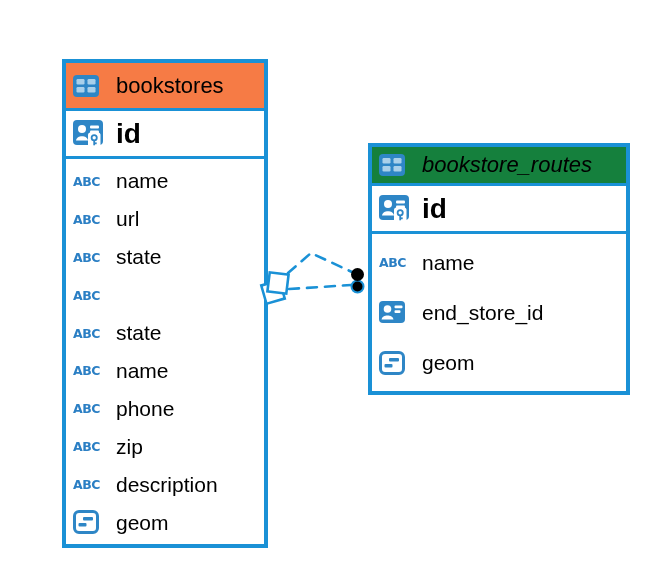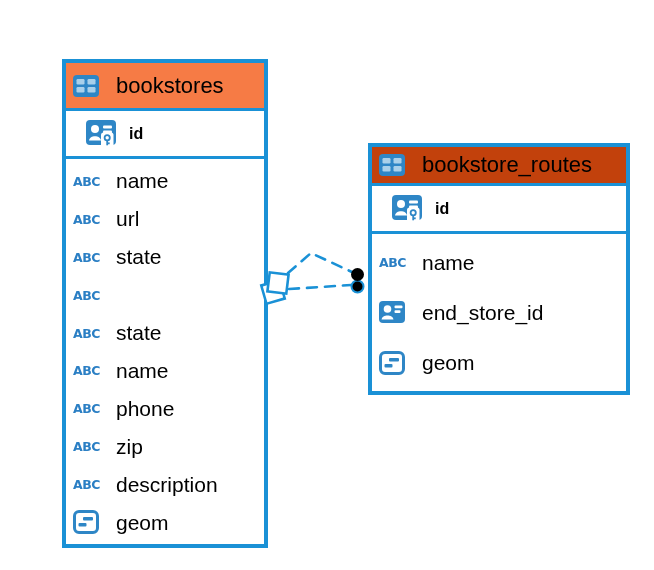--- a/index.html
+++ b/index.html
@@ -25,27 +25,27 @@
   #table-bookstores{left:62px;top:59px;width:206px;height:489px;}
   #table-bookstore-routes{left:368px;top:143px;width:262px;height:252px;}
 
   .tbl-header{
     display:flex;align-items:center;flex:none;
     padding:0 7px;gap:9px;
     border-bottom:3px solid #1a91d6;
     font-size:22px;color:#000;white-space:nowrap;
   }
   #table-bookstores .tbl-header{height:45px;background:#f67b45;}
-  #table-bookstore-routes .tbl-header{height:36px;background:#c2410c;}
+  #table-bookstore-routes .tbl-header{height:36px;background:#15803d;font-style:italic;}
 
   .pk-row{
     display:flex;align-items:center;flex:none;
-    height:45px;padding:0 20px;gap:9px;
+    height:45px;padding:0 7px;gap:9px;
     border-bottom:3px solid #1a91d6;
-    font-size:16px;font-weight:bold;color:#000;
+    font-size:28px;font-weight:bold;color:#000;
   }
   .field-list{
     flex:1;display:flex;flex-direction:column;
     justify-content:space-evenly;padding:3px 0;
   }
   .field-row{
     flex:1;display:flex;align-items:center;
     padding:0 7px;gap:9px;
     font-size:21px;color:#000;white-space:nowrap;
   }

